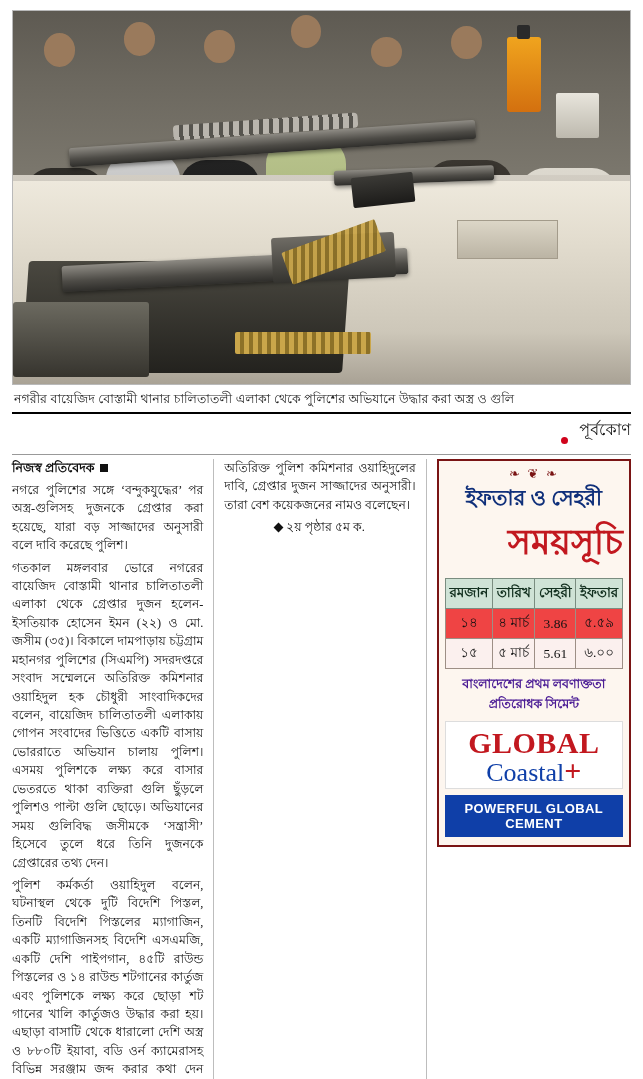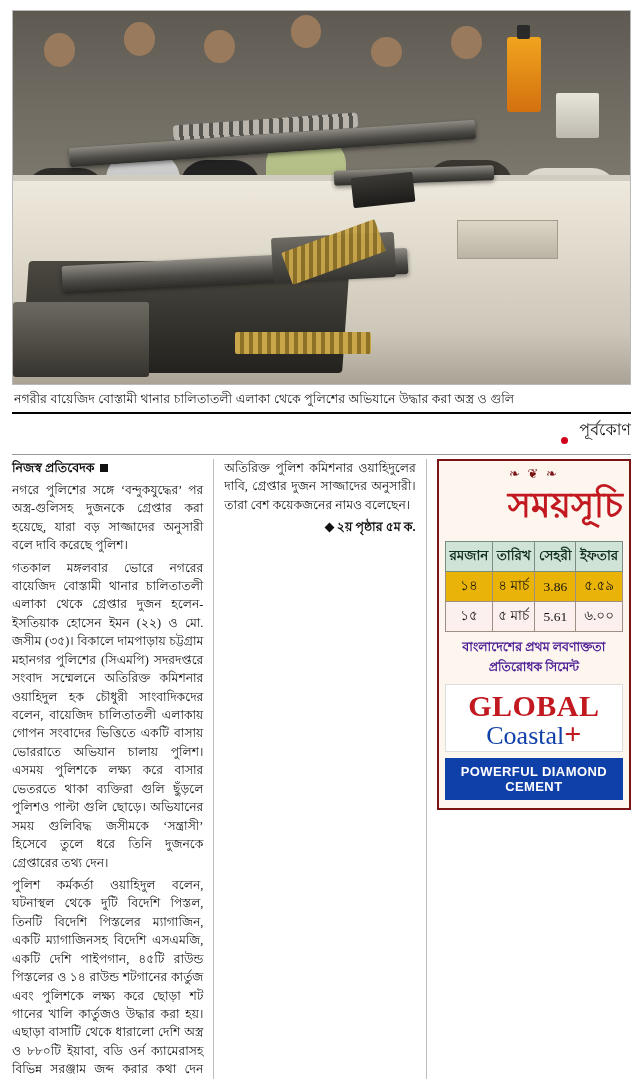--- a/index.html
+++ b/index.html
@@ -105,21 +105,21 @@
 
   
   .cols{display:flex;gap:10px;margin-top:4px;}
   .col{font-family:"Liberation Serif", serif;font-size:12.3px;line-height:1.5;text-align:justify;}
   .col.c1{width:196px;}
   .col.c2{width:196px;}
   .byline{font-weight:bold;font-size:12.5px;margin-bottom:3px;display:flex;align-items:center;gap:5px;}
   .sq{width:8px;height:8px;background:#111;display:inline-block;}
   .divider-v{width:1px;background:#bdbdbd;}
   .p{margin:0 0 4px 0;}
-  .jump{font-weight:bold;text-align:right;font-size:12.5px;margin-top:2px;}
+  .jump{font-weight:normal;text-align:center;font-size:12.5px;margin-top:2px;}
   .bullet-blk{display:inline-block;width:7px;height:7px;background:#111;transform:rotate(45deg);margin-right:4px;}
 
   
   .adbox{
     border:2px solid #7a1414;
     background:#fdf6ef;
     padding:6px 6px 8px;
     box-sizing:border-box;
   }
   .orn{text-align:center;color:#7a1414;font-size:13px;letter-spacing:2px;line-height:1;}
@@ -132,21 +132,21 @@
     font-size:35px;color:#c2181f;margin:-2px 0 4px;
   }
   table.iftar{
     width:100%;border-collapse:collapse;font-family:"Liberation Serif", serif;
     font-size:13.5px;
   }
   table.iftar th{
     background:#cfe3d6;border:1px solid #7a8d80;padding:3px 2px;text-align:center;font-weight:bold;color:#12301f;
   }
   table.iftar td{
-    border:1px solid #9d8f86;padding:3px 2px;text-align:center;background:#eab308;
+    border:1px solid #9d8f86;padding:3px 2px;text-align:center;background:#ef4444;
   }
   table.iftar tr:nth-child(3) td{background:#fbf0ee;}
   .ad-sub{
     text-align:center;font-family:"Liberation Serif", serif;font-weight:bold;
     font-size:12.5px;margin-top:6px;color:#4c1d95;
   }
   .diamond{
     margin-top:6px;background:#fff;border:1px solid #ddd;text-align:center;padding:6px 4px 2px;
   }
   .d1{font-family:"Liberation Serif", serif;font-weight:bold;font-size:30px;color:#c2181f;letter-spacing:.5px;line-height:1;}
@@ -228,20 +228,21 @@
       <div class="jump">
         <span class="bullet-blk"></span><span>২য় পৃষ্ঠার ৫ম ক.</span>
       </div>
     </div>
 
     <div class="divider-v"></div>
 
     <div class="right-col">
       <div class="adbox">
         <div class="orn">❧ ❦ ❧</div>
+        <div class="ad-t1">ইফতার ও সেহরী</div>
         <div class="ad-t2">সময়সূচি</div>
 
         <table class="iftar">
           <tbody>
               <tr>
             <th>রমজান</th>
             <th>তারিখ</th>
             <th>সেহরী</th>
             <th>ইফতার</th>
           </tr>
@@ -261,19 +262,19 @@
           </table>
 
         <div class="ad-sub">বাংলাদেশের প্রথম লবণাক্ততা প্রতিরোধক সিমেন্ট</div>
 
         <div class="diamond">
           <div class="d1">GLOBAL</div>
           <div class="d2">
             <span>Coastal</span><span class="plus">+</span>
           </div>
         </div>
-        <div class="dbar">POWERFUL DIAMOND CEMENT</div>
+        <div class="dbar">POWERFUL GLOBAL CEMENT</div>
       </div>
     </div>
 
   </div>
 
 </div>
 
 </body></html>

